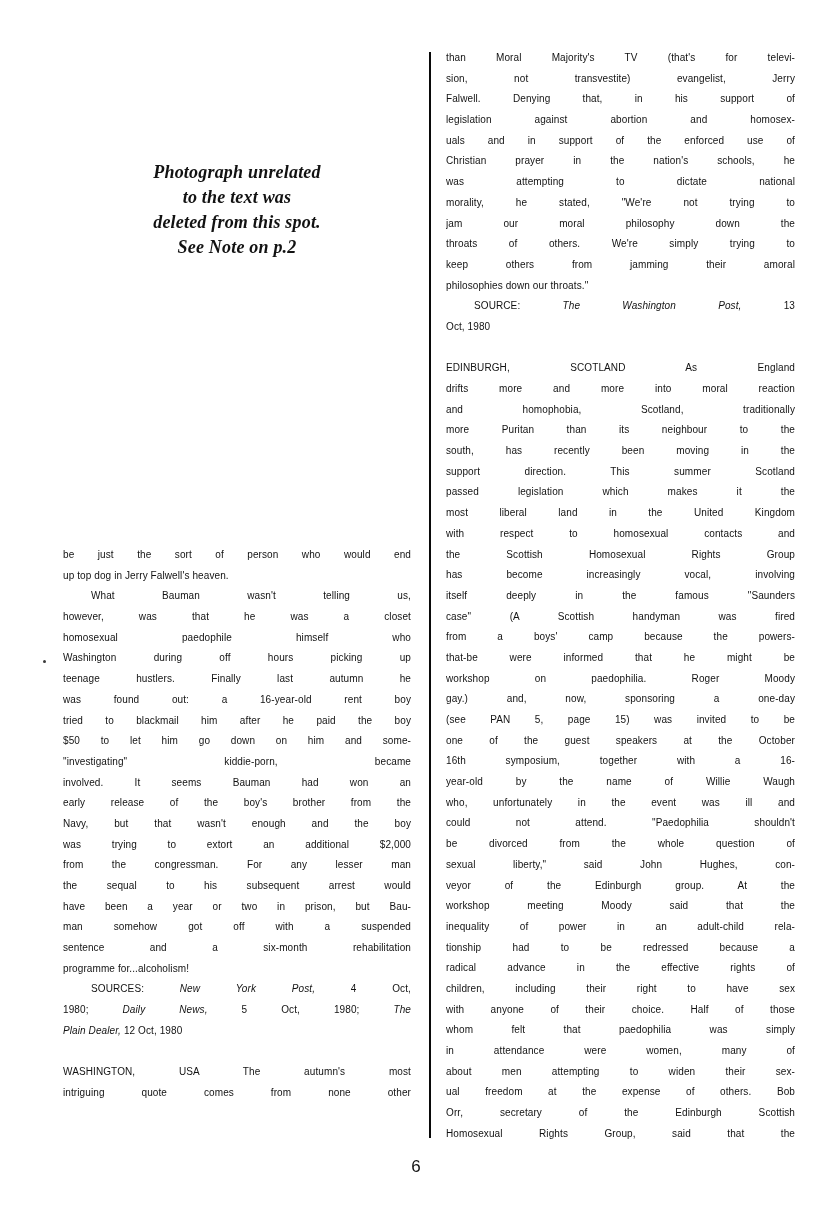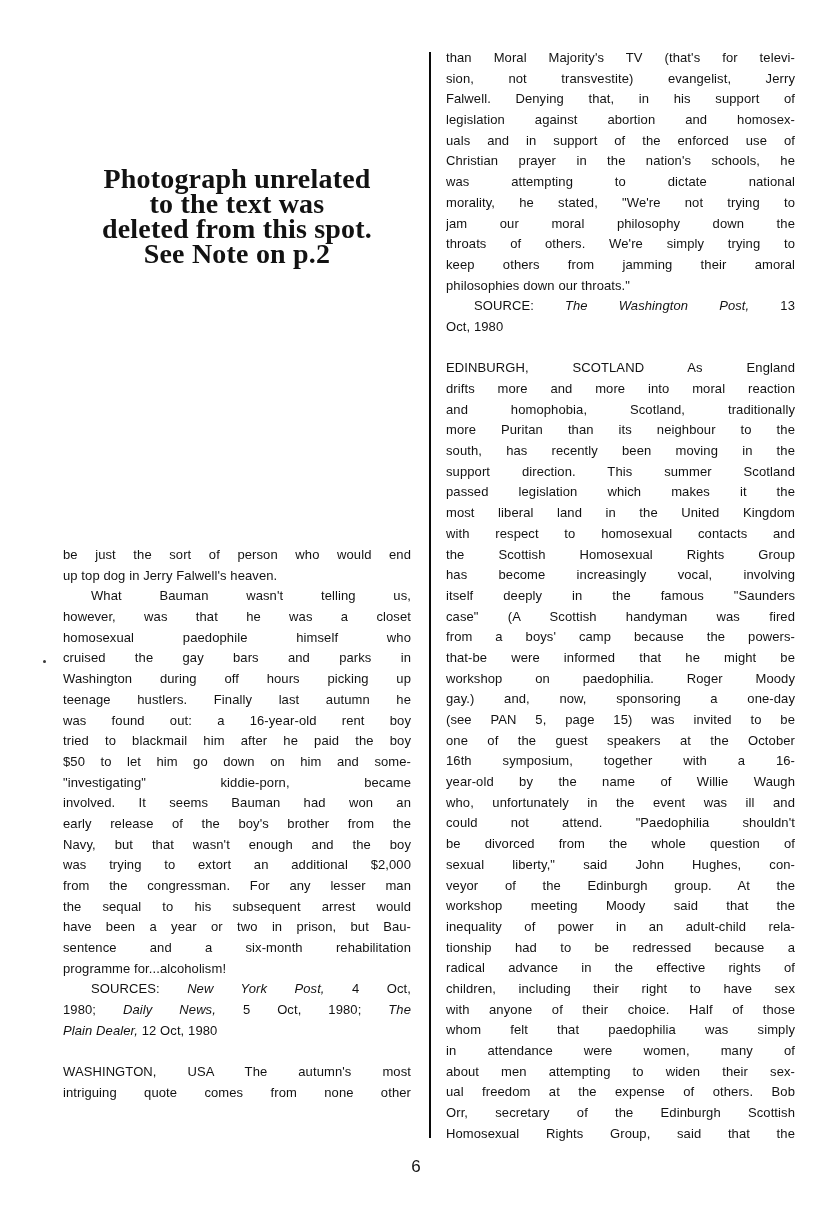--- a/index.html
+++ b/index.html
@@ -9,33 +9,34 @@
     color: #121212;
     font-family: "Liberation Sans", sans-serif;
     position: relative;
     overflow: hidden;
   }
   .page { position: absolute; inset: 0; }
 
   
   .notice {
     position: absolute;
-    left: 63px; top: 166px; width: 348px;
+    left: 63px; top: 160px; width: 348px;
     font-family: "Liberation Serif", serif;
     font-weight: bold;
-    font-size: 28px;
+    font-size: 18px;
     line-height: 25px;
     text-align: center;
     letter-spacing: 0.2px;
+    font-style: italic;
   }
 
   
   .col {
     position: absolute;
-    font-size: 13px;
+    font-size: 10px;
     line-height: 20.7px;
     letter-spacing: 0.1px;
   }
   .col-left  { left: 63px;  top: 545px; width: 348px; }
   .col-right { left: 446px; top: 48px;  width: 349px; }
 
   .line {
     text-align: justify;
     text-align-last: justify;
     white-space: normal;
@@ -81,34 +82,34 @@
       <div>deleted from this spot.</div>
       <div>See Note on p.2</div>
     </div>
 
   <div class="col col-left" id="col-left">
       <div class="line"><span>be just the sort of person who would end</span></div>
       <div class="line end"><span>up top dog in Jerry Falwell's heaven.</span></div>
       <div class="line indent"><span>What Bauman wasn't telling us,</span></div>
       <div class="line"><span>however, was that he was a closet</span></div>
       <div class="line"><span>homosexual paedophile himself who</span></div>
-      <div class="line"><span>cruised the gay bars and parks in</span></div>
       <div class="line"><span>Washington during off hours picking up</span></div>
       <div class="line"><span>teenage hustlers. Finally last autumn he</span></div>
       <div class="line"><span>was found out: a 16-year-old rent boy</span></div>
       <div class="line"><span>tried to blackmail him after he paid the boy</span></div>
       <div class="line"><span>$50 to let him go down on him and some-</span></div>
       <div class="line"><span>"investigating" kiddie-porn, became</span></div>
       <div class="line"><span>involved. It seems Bauman had won an</span></div>
       <div class="line"><span>early release of the boy's brother from the</span></div>
       <div class="line"><span>Navy, but that wasn't enough and the boy</span></div>
       <div class="line"><span>was trying to extort an additional $2,000</span></div>
       <div class="line"><span>from the congressman. For any lesser man</span></div>
       <div class="line"><span>the sequal to his subsequent arrest would</span></div>
       <div class="line"><span>have been a year or two in prison, but Bau-</span></div>
+      <div class="line"><span>man somehow got off with a suspended</span></div>
       <div class="line"><span>sentence and a six-month rehabilitation</span></div>
       <div class="line end"><span>programme for...alcoholism!</span></div>
       <div class="line indent"><span>SOURCES: </span><i>New York Post,</i><span> 4 Oct,</span></div>
       <div class="line"><span>1980; </span><i>Daily News,</i><span> 5 Oct, 1980; </span><i>The</i></div>
       <div class="line end"><i>Plain Dealer,</i><span> 12 Oct, 1980</span></div>
       <div class="line blank">&nbsp;</div>
       <div class="line"><span>WASHINGTON, USA The autumn's most</span></div>
       <div class="line"><span>intriguing quote comes from none other</span></div>
     </div>
 

